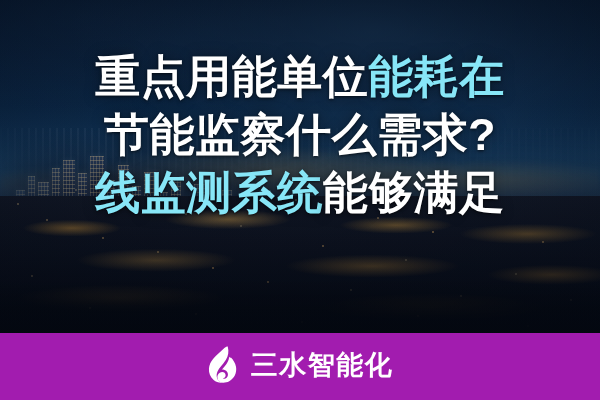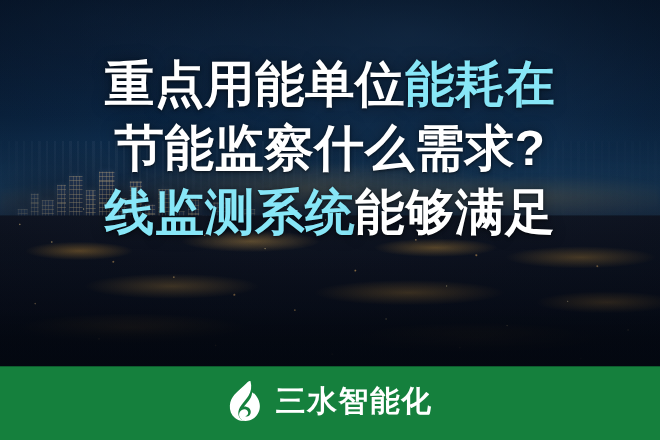--- a/index.html
+++ b/index.html
@@ -188,21 +188,21 @@
       0 0 14px rgba(0,0,0,0.40);
   }
   .seg-white { color: #ffffff; }
   .seg-cyan  { color: #87e6f7; text-align: center; }
 
   
   .logo-bar {
     position: absolute;
     left: 0; top: 333px;
     width: 600px; height: 67px;
-    background: #15803d;
+    background: #a21caf;
     z-index: 6;
     display: flex;
     align-items: center;
     justify-content: center;
   }
   .logo-inner {
     display: flex;
     align-items: center;
     gap: 11px;
     transform: translateY(-1px);

